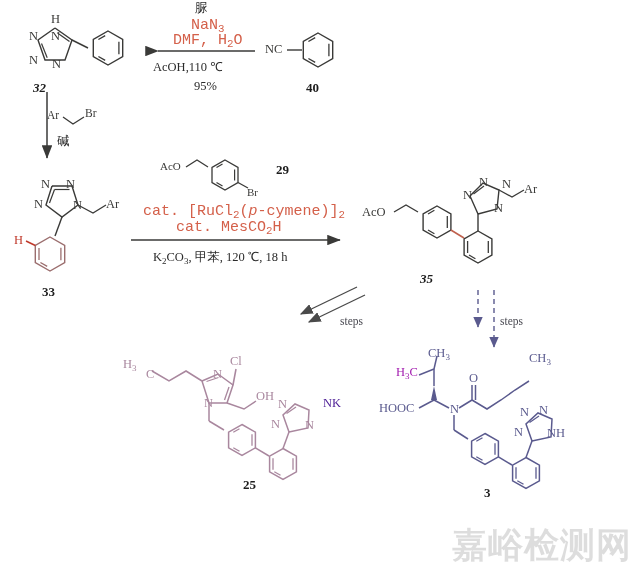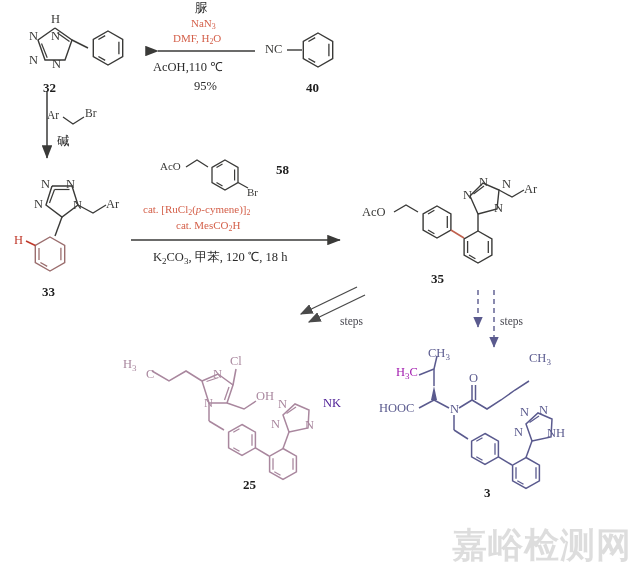--- a/index.html
+++ b/index.html
@@ -34,22 +34,23 @@
     font-weight: bold;
     font-size: 13px;
     color: #1d1d1d;
   }
   .atom {
     font-size: 12.5px;
     color: #3a3a38;
   }
   .atom-red { color: #c0392b; }
   .cond-red {
-    font-size: 11px;
+    font-size: 15px;
     color: #d4604a;
+    font-family: Liberation Mono, monospace;
   }
   .cond-blk {
     font-size: 12.5px;
     color: #2b2b2b;
   }
   .steps-lbl {
     font-size: 11.5px;
     color: #4a4a52;
     font-style: normal;
   }
@@ -301,21 +302,21 @@
     <polyline points="532,441 526,424 538,413 552,419 551,437 532,441"></polyline>
     <line x1="529.5" y1="422.5" x2="539" y2="416" stroke-width="1.3"></line>
   </g>
 </svg>
 
 <span class="lbl atom" style="left:51px; top:13px;">H</span>
 <span class="lbl atom" style="left:29px; top:30px;">N</span>
 <span class="lbl atom" style="left:51px; top:30px;">N</span>
 <span class="lbl atom" style="left:29px; top:54px;">N</span>
 <span class="lbl atom" style="left:52px; top:58px;">N</span>
-<span class="lbl cnum" style="left:43px; top:81px;">32</span>
+<span class="lbl cnum" style="left:33px; top:81px;font-style:italic;">32</span>
 
 <span class="lbl atom" style="left:265px; top:43px;">NC</span>
 <span class="lbl cnum" style="left:306px; top:81px;">40</span>
 
 <span class="lbl cond-blk" style="left:195px; top:2px; font-family:'Liberation Serif',serif;">脲</span>
 <span class="lbl cond-red" style="left:191px; top:18px;">NaN<span class="sub">3</span></span>
 <span class="lbl cond-red" style="left:173px; top:33px;">DMF, H<span class="sub">2</span>O</span>
 <span class="lbl cond-blk" style="left:153px; top:61px;">AcOH,110 ℃</span>
 <span class="lbl cond-blk" style="left:194px; top:80px;">95%</span>
 
@@ -326,33 +327,33 @@
 <span class="lbl atom" style="left:41px; top:178px;">N</span>
 <span class="lbl atom" style="left:66px; top:178px;">N</span>
 <span class="lbl atom" style="left:34px; top:198px;">N</span>
 <span class="lbl atom" style="left:73px; top:199px;">N</span>
 <span class="lbl atom" style="left:106px; top:198px;">Ar</span>
 <span class="lbl atom atom-red" style="left:14px; top:234px;">H</span>
 <span class="lbl cnum" style="left:42px; top:285px;">33</span>
 
 <span class="lbl atom" style="left:160px; top:161px; font-size:11px;">AcO</span>
 <span class="lbl atom" style="left:247px; top:187px; font-size:11px;">Br</span>
-<span class="lbl cnum" style="left:276px; top:163px;">58</span>
+<span class="lbl cnum" style="left:276px; top:163px;">29</span>
 
 <span class="lbl cond-red" style="left:143px; top:204px;">cat. [RuCl<span class="sub">2</span>(<span class="ital">p</span>-cymene)]<span class="sub">2</span></span>
 <span class="lbl cond-red" style="left:176px; top:220px;">cat. MesCO<span class="sub">2</span>H</span>
 <span class="lbl cond-blk" style="left:153px; top:251px;">K<span class="sub">2</span>CO<span class="sub">3</span>, 甲苯, 120 ℃, 18 h</span>
 
 <span class="lbl atom" style="left:362px; top:206px;">AcO</span>
 <span class="lbl atom" style="left:463px; top:189px;">N</span>
 <span class="lbl atom" style="left:479px; top:176px;">N</span>
 <span class="lbl atom" style="left:502px; top:178px;">N</span>
 <span class="lbl atom" style="left:494px; top:202px;">N</span>
 <span class="lbl atom" style="left:524px; top:183px;">Ar</span>
-<span class="lbl cnum" style="left:431px; top:272px;">35</span>
+<span class="lbl cnum" style="left:420px; top:272px;font-style:italic;">35</span>
 
 <span class="lbl steps-lbl" style="left:340px; top:316px;">steps</span>
 <span class="lbl steps-lbl" style="left:500px; top:316px;">steps</span>
 
 <span class="lbl atom" style="left:123px; top:358px; color:#a9879e;">H<span class="sub">3</span></span>
 <span class="lbl atom" style="left:146px; top:368px; color:#a9879e;">C</span>
 <span class="lbl atom" style="left:230px; top:355px; color:#a9879e;">Cl</span>
 <span class="lbl atom" style="left:256px; top:390px; color:#a9879e;">OH</span>
 <span class="lbl atom" style="left:213px; top:368px; color:#a9879e;">N</span>
 <span class="lbl atom" style="left:204px; top:397px; color:#a9879e;">N</span>

